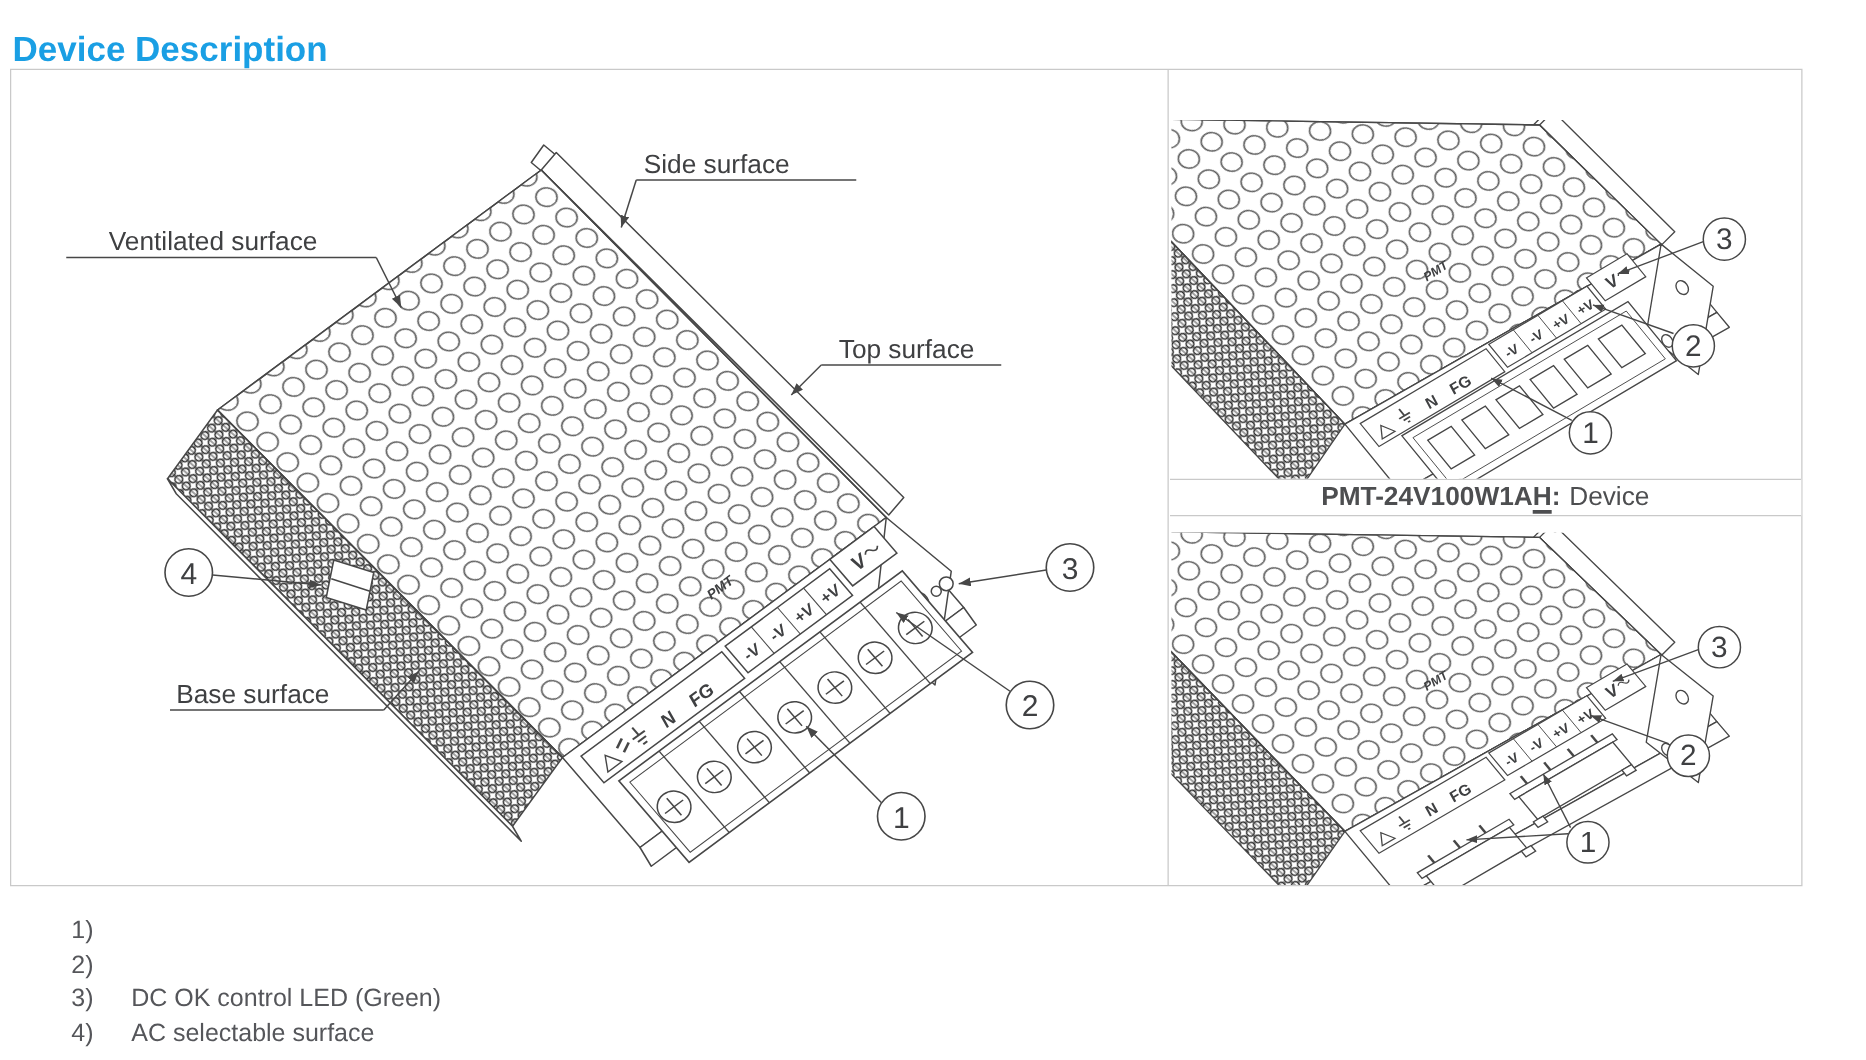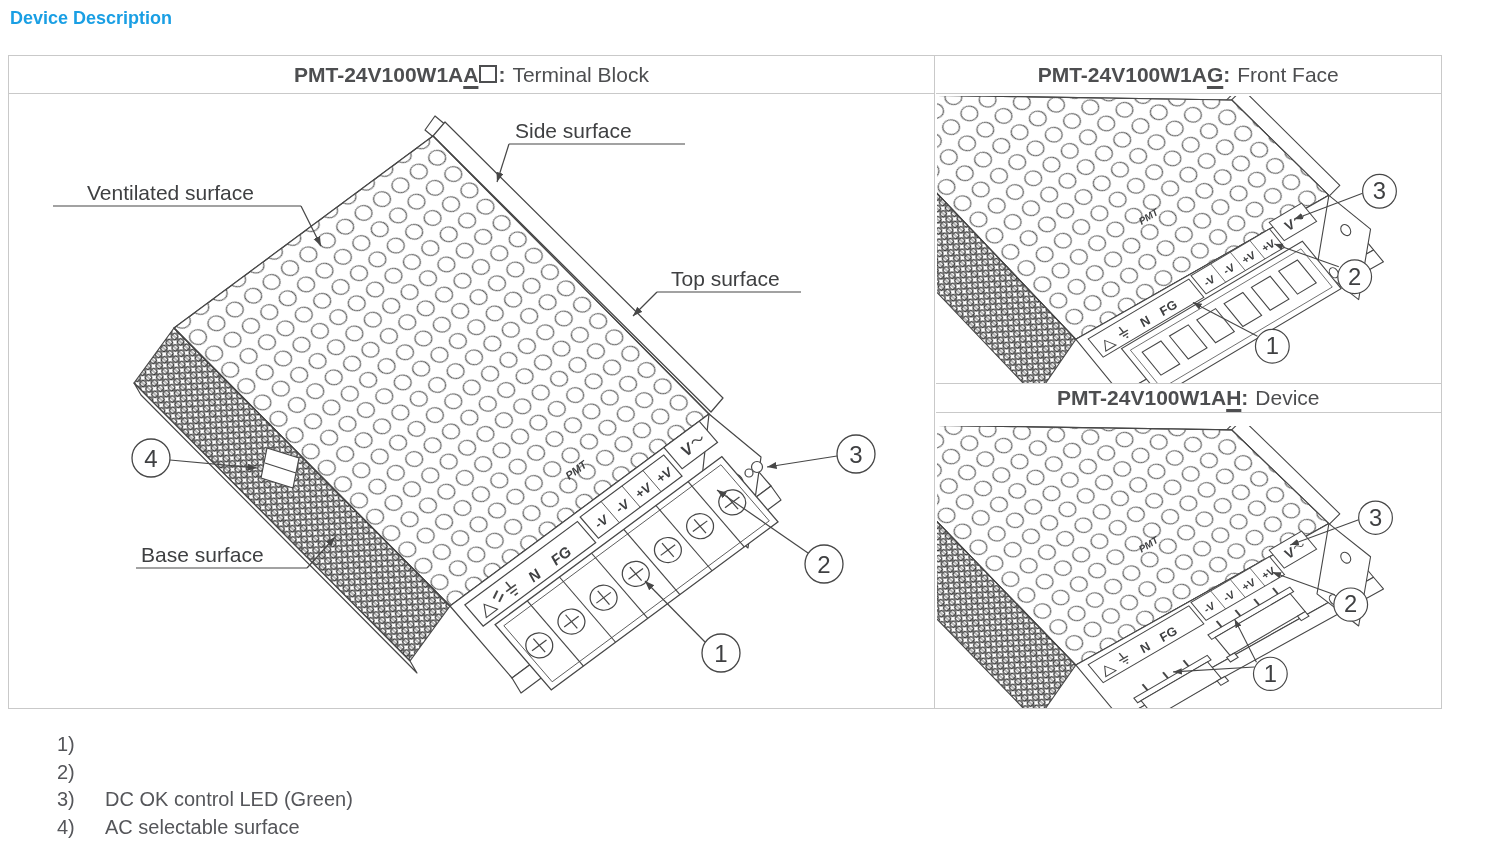--- a/index.html
+++ b/index.html
@@ -1,17 +1,17 @@
 <!DOCTYPE html>
 <html><head>
 <meta charset="utf-8">
 <style>
   html,body{margin:0;padding:0;background:#ffffff;}
   body{width:1493px;height:848px;position:relative;font-family:"Liberation Sans",sans-serif;overflow:hidden;}
-  .title{position:absolute;left:10px;top:8px;font-size:18px;font-weight:bold;color:#1A9FE4;}
+  .title{position:absolute;left:10px;top:24px;font-size:28px;font-weight:bold;color:#1A9FE4;}
   #figure{position:absolute;left:8px;top:55px;width:1432px;height:652px;border:1.5px solid #c9c9c9;}
   .vdiv{position:absolute;left:925px;top:0;bottom:0;width:0;border-left:1.5px solid #c9c9c9;}
   .hdr{position:absolute;display:flex;align-items:center;justify-content:center;font-size:21px;color:#4d4e50;border-bottom:1.5px solid #c9c9c9;background:#fff;box-sizing:border-box;}
   .hdr .model{font-weight:bold;}
   .hdr .u{text-decoration:underline;text-underline-offset:4px;text-decoration-thickness:2.5px;}
   .hdr .pbox{display:inline-block;width:14px;height:14px;border:2.4px solid #4d4e50;margin:0 1px;vertical-align:-1px;}
   .hdr .desc{font-weight:normal;margin-left:7px;}
   #hdr-main{left:0;top:0;width:925px;height:38px;}
   #hdr-front{left:926.5px;top:0;width:505.5px;height:38px;}
   #hdr-harness{left:926.5px;top:327px;width:505.5px;height:30px;border-top:1.5px solid #c9c9c9;}
@@ -29,28 +29,20 @@
   .leg-num{width:48px;flex:0 0 48px;}
 </style>
 </head>
 <body>
 
 <div class="title">Device Description</div>
 
 <div id="figure">
   <div class="vdiv"></div>
 
-  <div class="hdr" id="hdr-main">
-    <span class="model"><span>PMT-24V100W1A</span><span class="u">A</span><span class="pbox"></span><span>:</span></span>
-    <span class="desc">Terminal Block</span>
-  </div>
-  <div class="hdr" id="hdr-front">
-    <span class="model"><span>PMT-24V100W1A</span><span class="u">G</span><span>:</span></span>
-    <span class="desc">Front Face</span>
-  </div>
   <div class="hdr" id="hdr-harness">
     <span class="model"><span>PMT-24V100W1A</span><span class="u">H</span><span>:</span></span>
     <span class="desc">Device</span>
   </div>
 
   <div class="drawing" id="d-main">
   <svg width="925" height="612" viewBox="0 0 925 612" xmlns="http://www.w3.org/2000/svg">
     <defs>
       <pattern id="perf" width="23" height="23" patternUnits="userSpaceOnUse" patternTransform="matrix(0.8,-0.6,0.7,0.71,0,0)">
         <circle cx="11" cy="11" r="8" fill="#ffffff" stroke="#5a5a5a" stroke-width="1.2"></circle>

